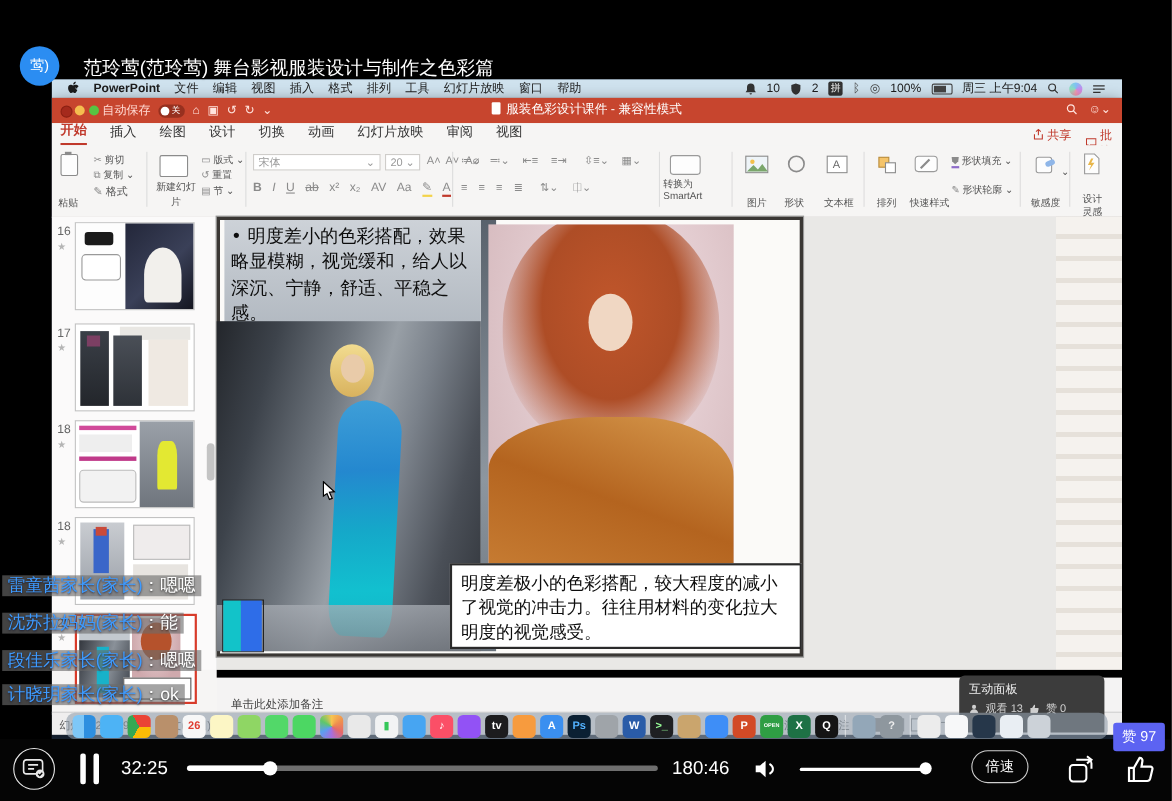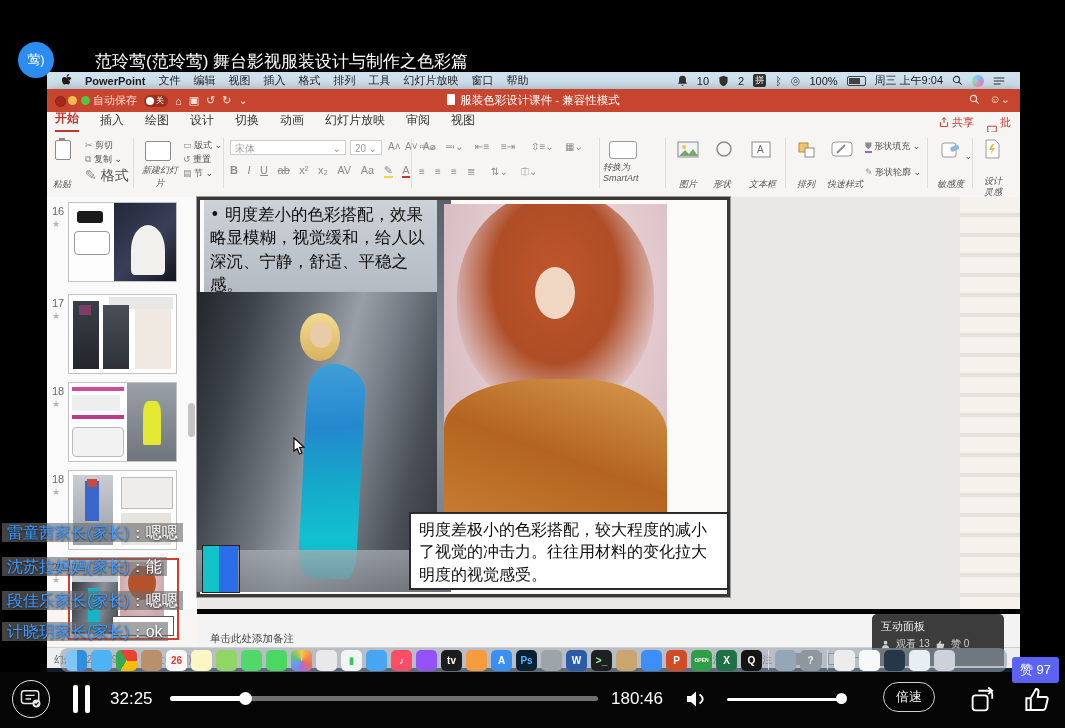--- a/index.html
+++ b/index.html
@@ -6,21 +6,21 @@
   .stage{position:relative;width:1065px;height:728px;background:#000;overflow:hidden;
          font-family:"Liberation Sans","DejaVu Sans",sans-serif;}
   .a{position:absolute;}
   
   .win-titlebar{left:0;top:0;width:1065px;height:18px;background:#e8e6e7;}
   .tl{width:12px;height:12px;border-radius:50%;background:#d6d4d5;border:1px solid #bdbbbc;top:2px;}
   .win-title{left:0;top:0;width:100%;text-align:center;font-size:11px;line-height:18px;color:#5c5c5c;}
   
   .avatar{left:18px;top:42px;width:36px;height:36px;border-radius:50%;background:#2b8df2;color:#fff;
           font-size:13px;text-align:center;line-height:36px;z-index:40;}
-  .stream-title{left:76px;top:50px;color:#fff;font-size:17px;z-index:40;text-shadow:0 1px 2px rgba(0,0,0,.6);margin-left:19px;}
+  .stream-title{left:76px;top:50px;color:#fff;font-size:17px;z-index:40;text-shadow:0 1px 2px rgba(0,0,0,.6);}
   
   .capture{left:47px;top:72px;width:973px;height:600px;background:linear-gradient(#2c3a4a,#15202e);overflow:hidden;}
   .macbar{left:0;top:0;width:973px;height:17px;background:#cfe2ee;color:#1c1c1c;font-size:11px;
           display:flex;align-items:center;padding:0;box-sizing:border-box;}
   .macbar .l{display:flex;align-items:center;gap:13px;padding-left:14px;}
   .macbar .r{display:flex;align-items:center;gap:9px;margin-left:auto;padding-right:15px;}
   .appname{font-weight:bold;}
   .imebox{background:#333;color:#fff;font-size:9px;width:13px;height:13px;line-height:13px;text-align:center;border-radius:2px;}
   .battery{display:inline-block;width:17px;height:8px;border:1px solid #444;border-radius:2px;position:relative;}
   .battery::after{content:'';position:absolute;left:1px;top:1px;bottom:1px;width:11px;background:#444;}
@@ -38,21 +38,21 @@
   .ppt-tr{position:absolute;right:10px;top:4px;display:flex;gap:10px;align-items:center;color:#ffe3dd;font-size:11px;}
   
   .tabs{left:0;top:23px;width:973px;height:20px;background:#f6f5f4;display:flex;gap:21px;align-items:flex-end;
         padding-left:8px;box-sizing:border-box;font-size:12px;color:#333;}
   .tab{padding-bottom:3px;}
   .tab.active{color:#c0392b;border-bottom:2px solid #c0392b;font-weight:bold;}
   .tabbtn{position:absolute;top:26px;font-size:11px;color:#c0392b;display:flex;gap:3px;align-items:center;}
   
   .ribbon{left:0;top:43px;width:973px;height:65px;background:#f6f5f4;border-bottom:1px solid #d4d2d0;font-size:9px;color:#555;}
   .rsep{position:absolute;top:6px;width:1px;height:50px;background:#ddd;}
-  .rlb{font-size:9px;color:#555;font-style:italic;}
+  .rlb{font-size:9px;color:#555;}
   .ric{color:#8b8b8b;}
   .clip{width:14px;height:18px;border:1.5px solid #8b8b8b;border-radius:2px;position:relative;background:#fdfdfd;}
   .clip::before{content:'';position:absolute;top:-3px;left:3px;width:6px;height:3px;background:#8b8b8b;}
   .inputbox{border:1px solid #cfcdca;background:#fff;color:#9a9a9a;font-size:10px;height:15px;line-height:15px;
             padding:0 4px;box-sizing:border-box;}
   .fmt{font-size:11px;color:#8b8b8b;margin-right:7px;}
   .mini{font-size:10px;color:#8b8b8b;}
   
   .thumbpane{left:0;top:108px;width:150px;height:412px;background:#fbfafa;border-right:1px solid #d8d8d8;}
   .thumb{position:absolute;left:21px;width:107px;height:78px;background:#fff;border:1px solid #c2c2c2;overflow:hidden;}
@@ -85,21 +85,21 @@
   .pr-face{position:absolute;left:41%;top:20%;width:40px;height:52px;border-radius:50%;background:#f0d7c3;}
   .pr-garment{position:absolute;left:0;bottom:-4%;width:100%;height:48%;
        border-radius:45% 40% 0 0/32% 36% 0 0;background:linear-gradient(20deg,#c97f35,#b4641f 50%,#d79a4e);}
   .caption{position:absolute;left:212px;top:315px;width:320px;height:78px;background:#fff;border:2px solid #2a2a2a;
        box-sizing:border-box;padding:5px 8px;font-family:"DejaVu Serif","Liberation Serif",serif;
        font-size:16px;line-height:1.4;color:#0d0d0d;}
   .swatches{position:absolute;left:5px;top:348px;width:36px;height:46px;border:1px solid #222;display:flex;}
   .swatches div{height:100%;}
   .cursor{position:absolute;left:96px;top:240px;z-index:5;}
   
-  .notes{left:150px;top:520px;width:823px;height:38px;background:#f4f3f3;border-top:5px solid #000000;}
+  .notes{left:150px;top:520px;width:823px;height:38px;background:#f4f3f3;border-top:7px solid #000000;}
   .notes-ph{position:absolute;left:13px;top:18px;font-size:10.5px;color:#444;font-family:"DejaVu Serif",serif;}
   .statusbar{left:0;top:558px;width:973px;height:20px;background:#efeeee;border-top:1px solid #d0d0d0;
              font-size:10px;color:#555;}
   .sb-ico{position:absolute;top:5px;width:11px;height:10px;border:1px solid #888;background:#fff;}
   
   .ipanel{left:825px;top:542px;width:132px;height:52px;background:#3c3c3c;border-radius:5px 5px 0 0;color:#ededed;z-index:5;}
   .ipanel .t{position:absolute;left:9px;top:5px;font-size:11px;}
   .ipanel .row{position:absolute;left:9px;top:23px;font-size:10px;color:#cfcfcf;display:flex;gap:6px;align-items:center;}
   .dock{left:13px;top:576px;width:947px;height:24px;background:rgba(145,158,172,.6);border-radius:8px;z-index:6;
         display:flex;align-items:center;gap:4px;padding:0 6px;box-sizing:border-box;}
@@ -232,21 +232,21 @@
         <span>批注</span>
       </div>
 
       <div class="a ribbon">
         <div class="a" style="left:8px;top:8px">
             <div class="clip"></div>
           </div>
         <div class="a rlb" style="left:6px;top:46px">粘贴</div>
         <div class="a" style="left:38px;top:7px;font-size:9px;color:#555"><span class="ric">✂</span> <span>剪切</span></div>
         <div class="a" style="left:38px;top:21px;font-size:9px;color:#555"><span class="ric">⧉</span> <span>复制</span> ⌄</div>
-        <div class="a" style="left:38px;top:35px;font-size:14px;color:#555"><span class="ric">✎</span> <span>格式</span></div>
+        <div class="a" style="left:38px;top:35px;font-size:10px;color:#555"><span class="ric">✎</span> <span>格式</span></div>
         <div class="rsep" style="left:86px"></div>
         <div class="a" style="left:98px;top:9px;width:24px;height:18px;border:1.5px solid #8b8b8b;border-radius:2px;background:#fff"></div>
         <div class="a rlb" style="left:94px;top:32px;width:38px;text-align:center">新建幻灯片</div>
         <div class="a" style="left:136px;top:7px;font-size:9px;color:#555"><span class="ric">▭</span> <span>版式</span> ⌄</div>
         <div class="a" style="left:136px;top:21px;font-size:9px;color:#555"><span class="ric">↺</span> <span>重置</span></div>
         <div class="a" style="left:136px;top:35px;font-size:9px;color:#555"><span class="ric">▤</span> <span>节</span> ⌄</div>
         <div class="rsep" style="left:176px"></div>
         <div class="a inputbox" style="left:183px;top:8px;width:116px"><span>宋体</span><span style="float:right">⌄</span></div>
         <div class="a inputbox" style="left:303px;top:8px;width:32px"><span>20</span><span style="float:right">⌄</span></div>
         <div class="a mini" style="left:341px;top:9px">A˄</div>

